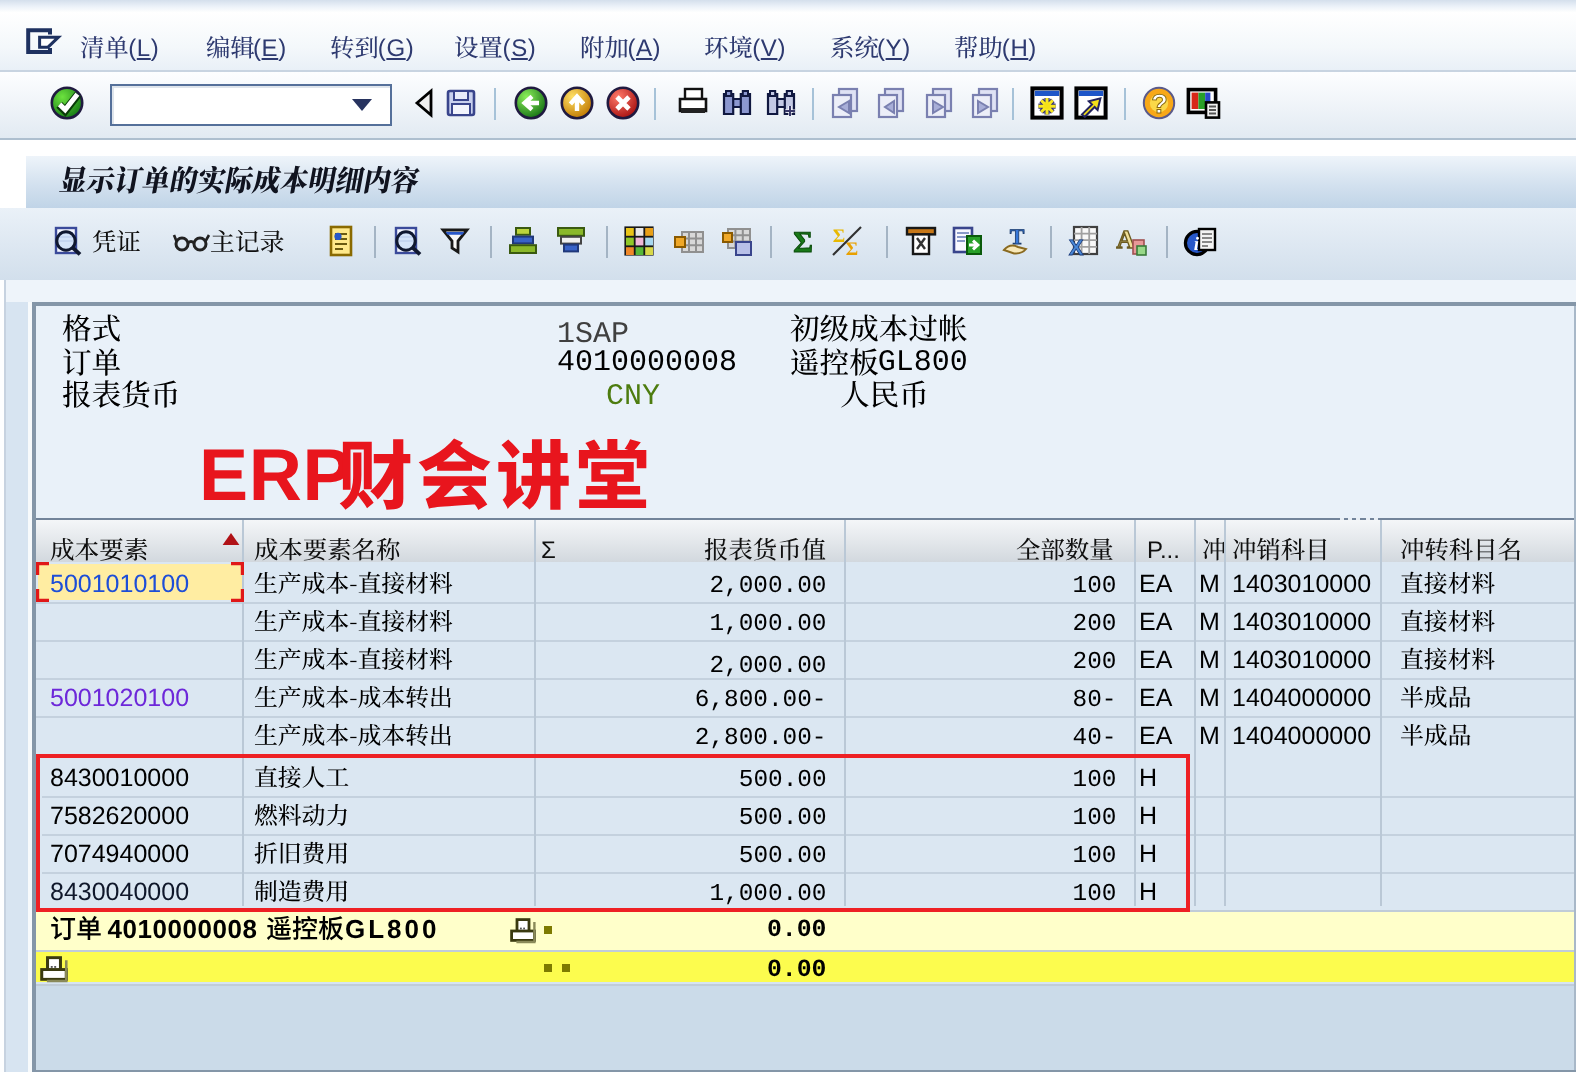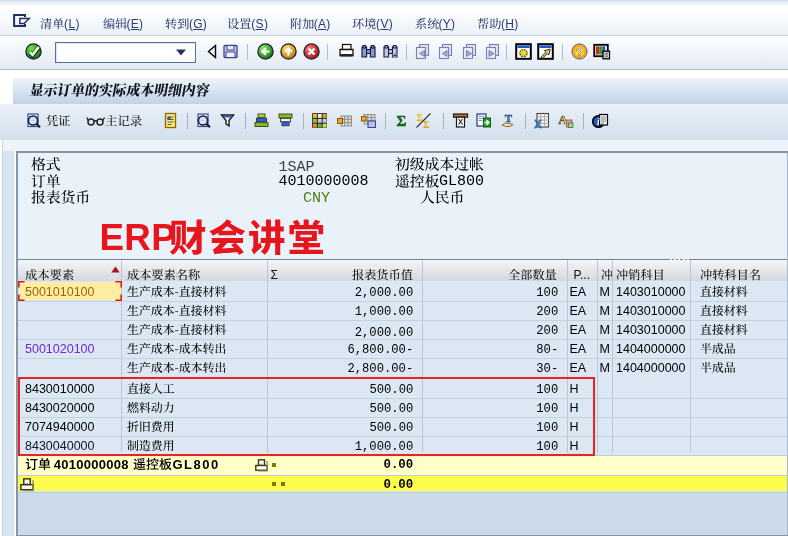--- a/index.html
+++ b/index.html
@@ -402,21 +402,21 @@
   </svg>
 <svg class="r" style="left:114.6px;top:281.2px" width="7" height="7" viewBox="0 0 7 7">
     <path d="M0.5 0.8 H6.2 V6.5" fill="none" stroke="#e01818" stroke-width="1.6"></path>
   </svg>
 <svg class="r" style="left:17.8px;top:293.8px" width="7" height="7" viewBox="0 0 7 7">
     <path d="M0.8 0.5 V6.2 H6.5" fill="none" stroke="#e01818" stroke-width="1.6"></path>
   </svg>
 <svg class="r" style="left:114.6px;top:293.8px" width="7" height="7" viewBox="0 0 7 7">
     <path d="M6.2 0.5 V6.2 H0.5" fill="none" stroke="#e01818" stroke-width="1.6"></path>
   </svg>
-<div class="t" style="left:25.0px;top:284.0px;font:12.5px 'Liberation Sans';line-height:16px;color:#a16207">5001010100</div>
+<div class="t" style="left:25.0px;top:284.0px;font:12.5px 'Liberation Sans';line-height:16px;color:#1d4ed8">5001010100</div>
 <div class="t" style="left:354.7px;top:285.1px;font:12.2px 'Liberation Mono';line-height:16px;color:#000">2,000.00</div>
 <div class="t" style="left:536.3px;top:285.1px;font:12.2px 'Liberation Mono';line-height:16px;color:#000">100</div>
 <div class="t" style="left:569.5px;top:284.0px;font:12.5px 'Liberation Sans';line-height:16px;color:#000">EA</div>
 <div class="t" style="left:599.5px;top:284.0px;font:12.5px 'Liberation Sans';line-height:16px;color:#000">M</div>
 <div class="t" style="left:616.0px;top:284.0px;font:12.5px 'Liberation Sans';line-height:16px;color:#000">1403010000</div>
 <div class="t" style="left:354.7px;top:304.1px;font:12.2px 'Liberation Mono';line-height:16px;color:#000">1,000.00</div>
 <div class="t" style="left:536.3px;top:304.1px;font:12.2px 'Liberation Mono';line-height:16px;color:#000">200</div>
 <div class="t" style="left:569.5px;top:303.0px;font:12.5px 'Liberation Sans';line-height:16px;color:#000">EA</div>
 <div class="t" style="left:599.5px;top:303.0px;font:12.5px 'Liberation Sans';line-height:16px;color:#000">M</div>
 <div class="t" style="left:616.0px;top:303.0px;font:12.5px 'Liberation Sans';line-height:16px;color:#000">1403010000</div>
@@ -425,29 +425,29 @@
 <div class="t" style="left:569.5px;top:322.0px;font:12.5px 'Liberation Sans';line-height:16px;color:#000">EA</div>
 <div class="t" style="left:599.5px;top:322.0px;font:12.5px 'Liberation Sans';line-height:16px;color:#000">M</div>
 <div class="t" style="left:616.0px;top:322.0px;font:12.5px 'Liberation Sans';line-height:16px;color:#000">1403010000</div>
 <div class="t" style="left:25.0px;top:341.0px;font:12.5px 'Liberation Sans';line-height:16px;color:#6d28d9">5001020100</div>
 <div class="t" style="left:347.4px;top:342.1px;font:12.2px 'Liberation Mono';line-height:16px;color:#000">6,800.00-</div>
 <div class="t" style="left:536.3px;top:342.1px;font:12.2px 'Liberation Mono';line-height:16px;color:#000">80-</div>
 <div class="t" style="left:569.5px;top:341.0px;font:12.5px 'Liberation Sans';line-height:16px;color:#000">EA</div>
 <div class="t" style="left:599.5px;top:341.0px;font:12.5px 'Liberation Sans';line-height:16px;color:#000">M</div>
 <div class="t" style="left:616.0px;top:341.0px;font:12.5px 'Liberation Sans';line-height:16px;color:#000">1404000000</div>
 <div class="t" style="left:347.4px;top:361.1px;font:12.2px 'Liberation Mono';line-height:16px;color:#000">2,800.00-</div>
-<div class="t" style="left:536.3px;top:361.1px;font:12.2px 'Liberation Mono';line-height:16px;color:#000">30-</div>
+<div class="t" style="left:536.3px;top:361.1px;font:12.2px 'Liberation Mono';line-height:16px;color:#000">40-</div>
 <div class="t" style="left:569.5px;top:360.0px;font:12.5px 'Liberation Sans';line-height:16px;color:#000">EA</div>
 <div class="t" style="left:599.5px;top:360.0px;font:12.5px 'Liberation Sans';line-height:16px;color:#000">M</div>
 <div class="t" style="left:616.0px;top:360.0px;font:12.5px 'Liberation Sans';line-height:16px;color:#000">1404000000</div>
 <div class="t" style="left:25.0px;top:380.7px;font:12.5px 'Liberation Sans';line-height:16px;color:#000">8430010000</div>
 <div class="t" style="left:369.4px;top:381.8px;font:12.2px 'Liberation Mono';line-height:16px;color:#000">500.00</div>
 <div class="t" style="left:536.3px;top:381.8px;font:12.2px 'Liberation Mono';line-height:16px;color:#000">100</div>
 <div class="t" style="left:569.5px;top:380.7px;font:12.5px 'Liberation Sans';line-height:16px;color:#000">H</div>
-<div class="t" style="left:25.0px;top:399.7px;font:12.5px 'Liberation Sans';line-height:16px;color:#000">8430020000</div>
+<div class="t" style="left:25.0px;top:399.7px;font:12.5px 'Liberation Sans';line-height:16px;color:#000">7582620000</div>
 <div class="t" style="left:369.4px;top:400.8px;font:12.2px 'Liberation Mono';line-height:16px;color:#000">500.00</div>
 <div class="t" style="left:536.3px;top:400.8px;font:12.2px 'Liberation Mono';line-height:16px;color:#000">100</div>
 <div class="t" style="left:569.5px;top:399.7px;font:12.5px 'Liberation Sans';line-height:16px;color:#000">H</div>
 <div class="t" style="left:25.0px;top:418.7px;font:12.5px 'Liberation Sans';line-height:16px;color:#000">7074940000</div>
 <div class="t" style="left:369.4px;top:419.8px;font:12.2px 'Liberation Mono';line-height:16px;color:#000">500.00</div>
 <div class="t" style="left:536.3px;top:419.8px;font:12.2px 'Liberation Mono';line-height:16px;color:#000">100</div>
 <div class="t" style="left:569.5px;top:418.7px;font:12.5px 'Liberation Sans';line-height:16px;color:#000">H</div>
 <div class="t" style="left:25.0px;top:437.7px;font:12.5px 'Liberation Sans';line-height:16px;color:#0f172a">8430040000</div>
 <div class="t" style="left:354.7px;top:438.8px;font:12.2px 'Liberation Mono';line-height:16px;color:#000">1,000.00</div>
 <div class="t" style="left:536.3px;top:438.8px;font:12.2px 'Liberation Mono';line-height:16px;color:#000">100</div>

